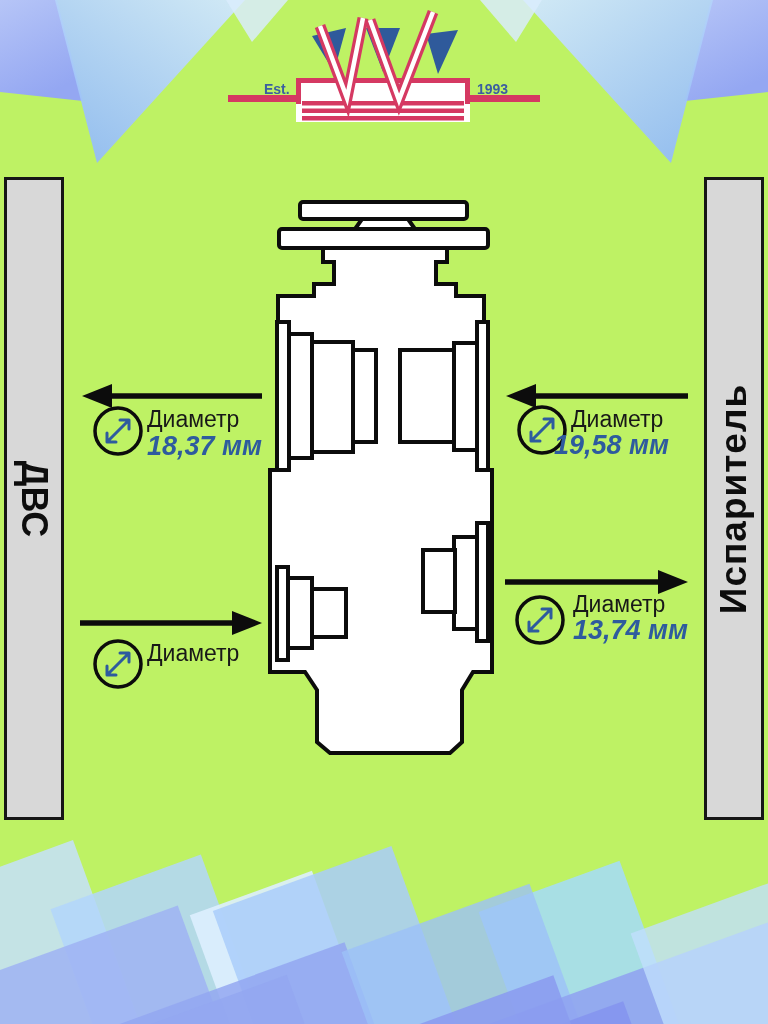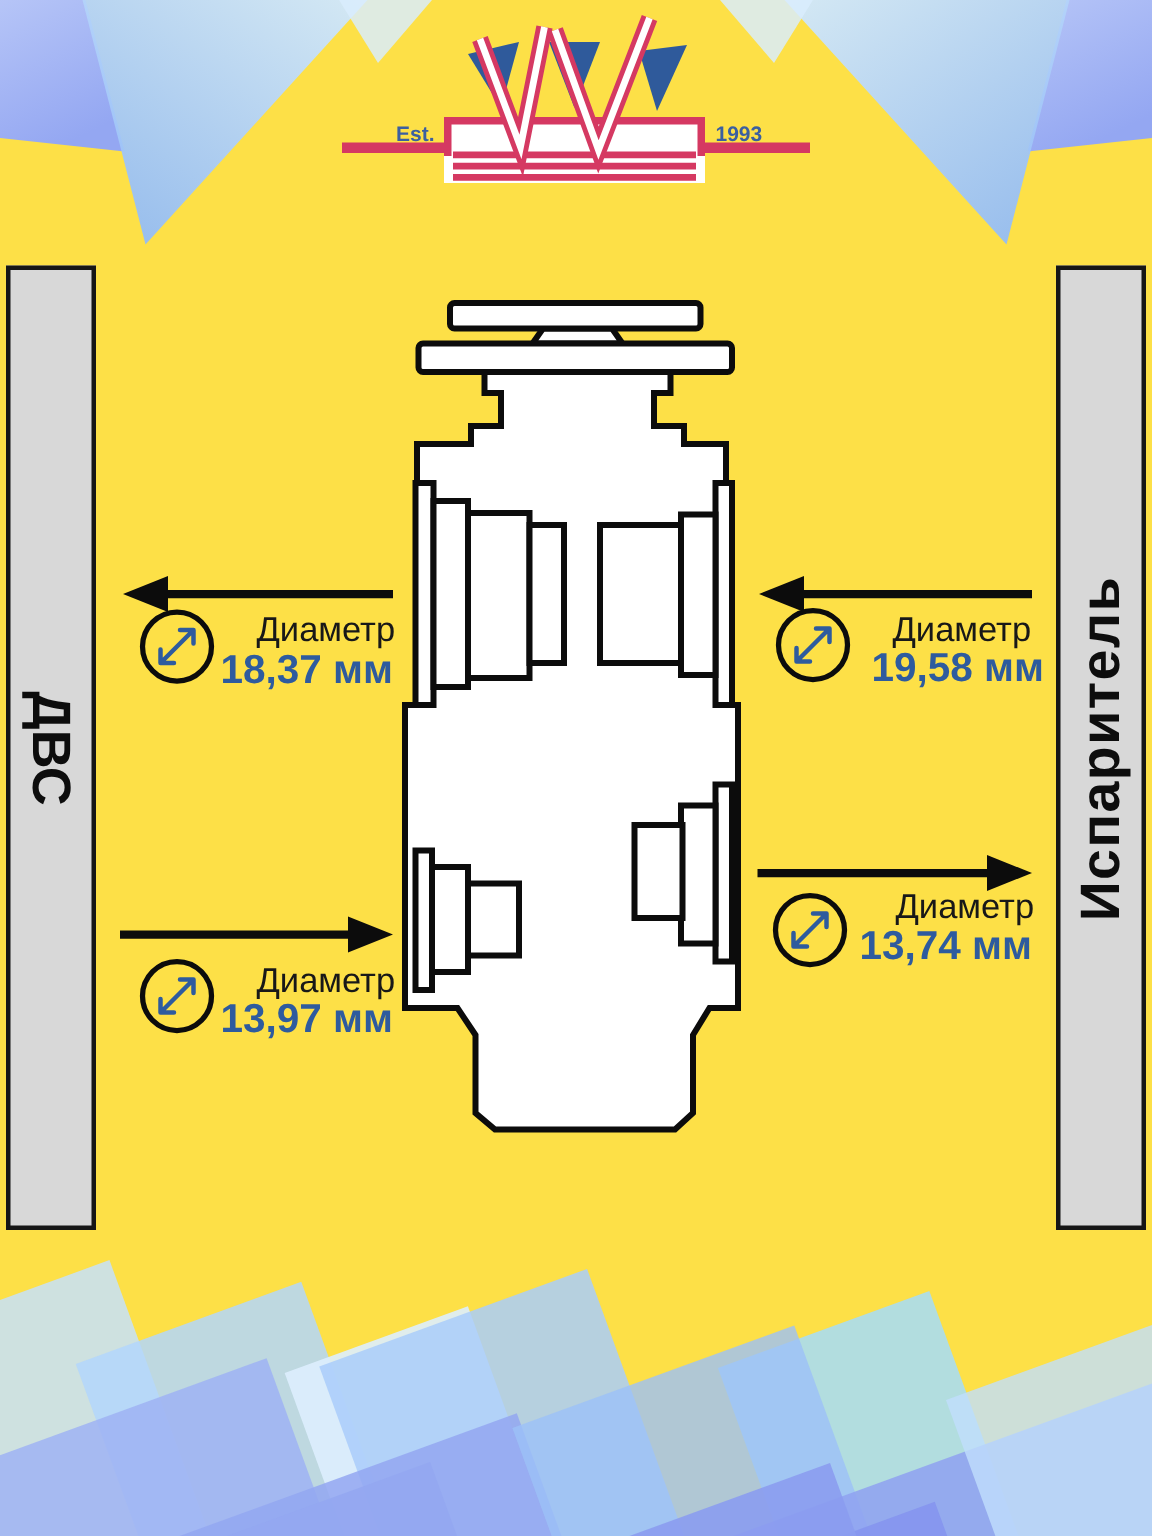--- a/index.html
+++ b/index.html
@@ -1,16 +1,16 @@
 <!DOCTYPE html>
 <html><head>
 <meta charset="utf-8">
 <style>
   html,body{margin:0;padding:0;background:#fff;}
-  .canvas{position:relative;width:768px;height:1024px;overflow:hidden;background:#fde047;
+  .canvas{position:relative;width:768px;height:1024px;overflow:hidden;background:#bef264;
           font-family:"Liberation Sans", sans-serif;}
   .layer{position:absolute;left:0;top:0;}
   
   .side-bar{position:absolute;top:177px;width:60px;height:643px;box-sizing:border-box;
             background:#d8d8d8;border:3px solid #161616;z-index:3;}
   .side-bar .bar-label{position:absolute;left:50%;top:50%;white-space:nowrap;
             font-weight:bold;color:#0d0d0d;}
   #bar-left{left:4px;}
   #bar-right{left:704px;}
   #bar-left .bar-label{font-size:36px;transform:translate(-50%,-50%) rotate(90deg);}
@@ -19,24 +19,24 @@
   .logo-line{position:absolute;left:228px;top:95px;width:312px;height:7px;background:#d53962;z-index:4;}
   .logo-small{position:absolute;top:81px;font-size:14px;font-weight:bold;color:#3b5fa0;z-index:6;}
   #est-label{left:264px;}
   #year-label{left:477px;}
   .brand{position:absolute;left:384px;top:119px;transform:translateX(-50%);
          font-size:31px;font-weight:800;letter-spacing:2px;color:#2e5b9e;z-index:6;white-space:nowrap;}
   .emblem{position:absolute;left:290px;top:10px;z-index:5;}
   
   .diagram{z-index:5;}
   
-  .ann-label{position:absolute;font-size:23px;color:#181818;z-index:7;white-space:nowrap;margin-left:24px;}
-  .ann-value{position:absolute;font-size:27px;font-weight:bold;color:#2e5b9e;z-index:7;white-space:nowrap;}
+  .ann-label{position:absolute;font-size:23px;color:#181818;z-index:7;white-space:nowrap;}
+  .ann-value{position:absolute;font-size:27px;font-weight:bold;color:#2e5b9e;z-index:7;white-space:nowrap;font-style:italic;}
   #ann-ul-label{left:147px;top:406px;}  #ann-ul-value{left:147px;top:431px;}
-  #ann-ur-label{left:571px;top:406px;}  #ann-ur-value{left:581px;top:430px;}
+  #ann-ur-label{left:571px;top:406px;}  #ann-ur-value{left:554px;top:430px;}
   #ann-ll-label{left:147px;top:640px;}  #ann-ll-value{left:147px;top:664px;}
   #ann-lr-label{left:573px;top:591px;}  #ann-lr-value{left:573px;top:615px;}
 </style>
 </head>
 <body>
 
 <div class="canvas">
 
   <svg class="layer" width="768" height="1024" viewBox="0 0 768 1024" style="z-index:1;">
     <defs>
@@ -188,17 +188,16 @@
         <path d="M530,630 L550,610 M542,609 L551,609 L551,618 M538,631 L529,631 L529,622" stroke="#2e5b9e" stroke-width="3"></path>
       </g>
     </g>
   </svg>
 
   <div class="ann-label" id="ann-ul-label">Диаметр</div>
   <div class="ann-value" id="ann-ul-value">18,37 мм</div>
   <div class="ann-label" id="ann-ur-label">Диаметр</div>
   <div class="ann-value" id="ann-ur-value">19,58 мм</div>
   <div class="ann-label" id="ann-ll-label">Диаметр</div>
-  <div class="ann-value" id="ann-ll-value">13,97 мм</div>
   <div class="ann-label" id="ann-lr-label">Диаметр</div>
   <div class="ann-value" id="ann-lr-value">13,74 мм</div>
 
 </div>
 
 </body></html>

